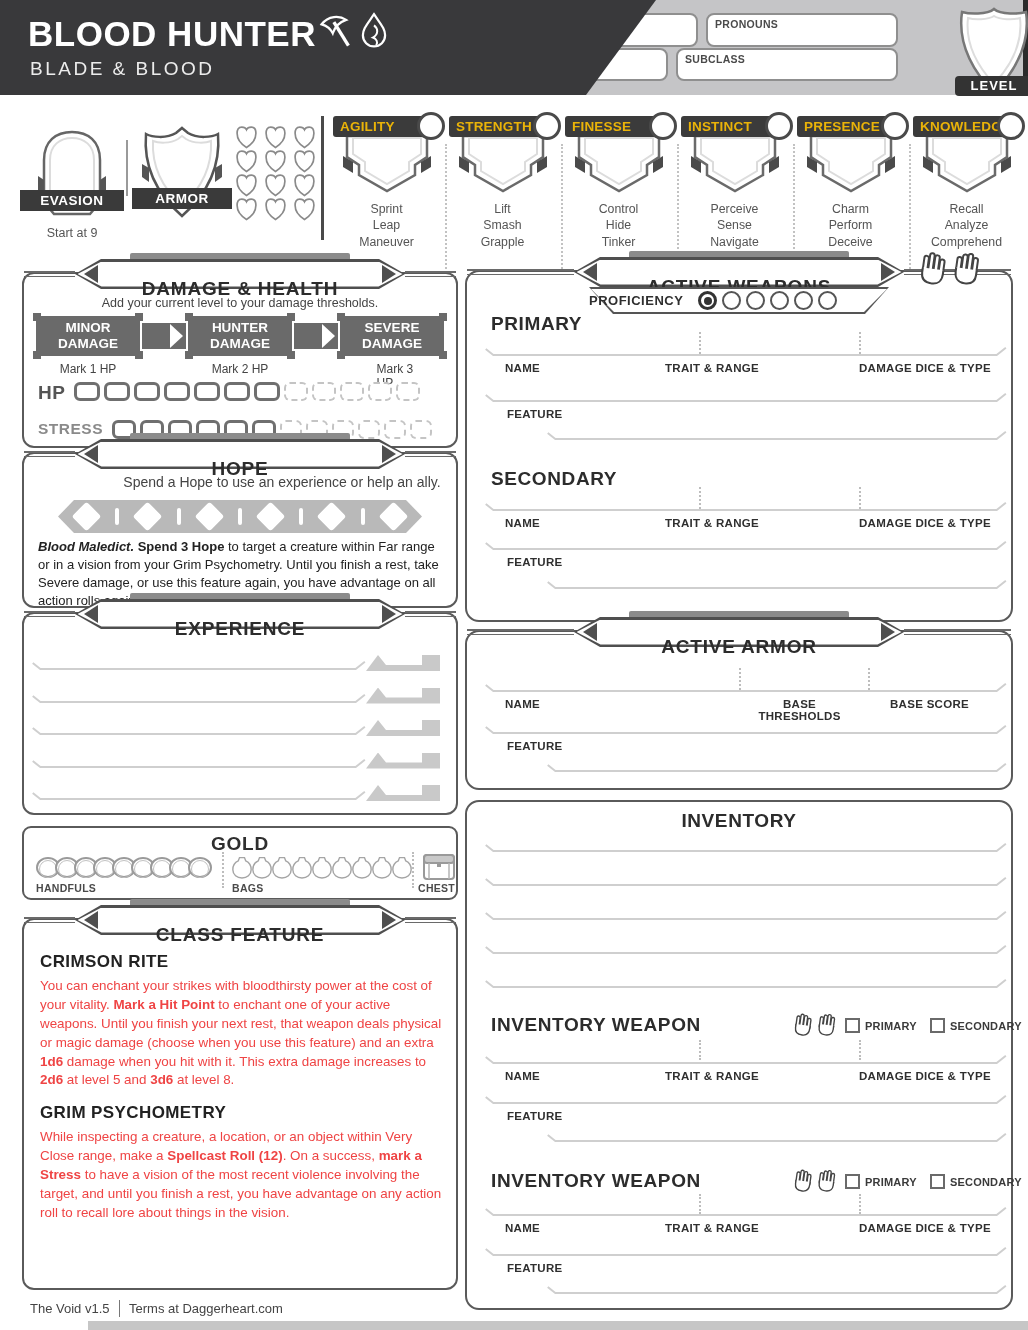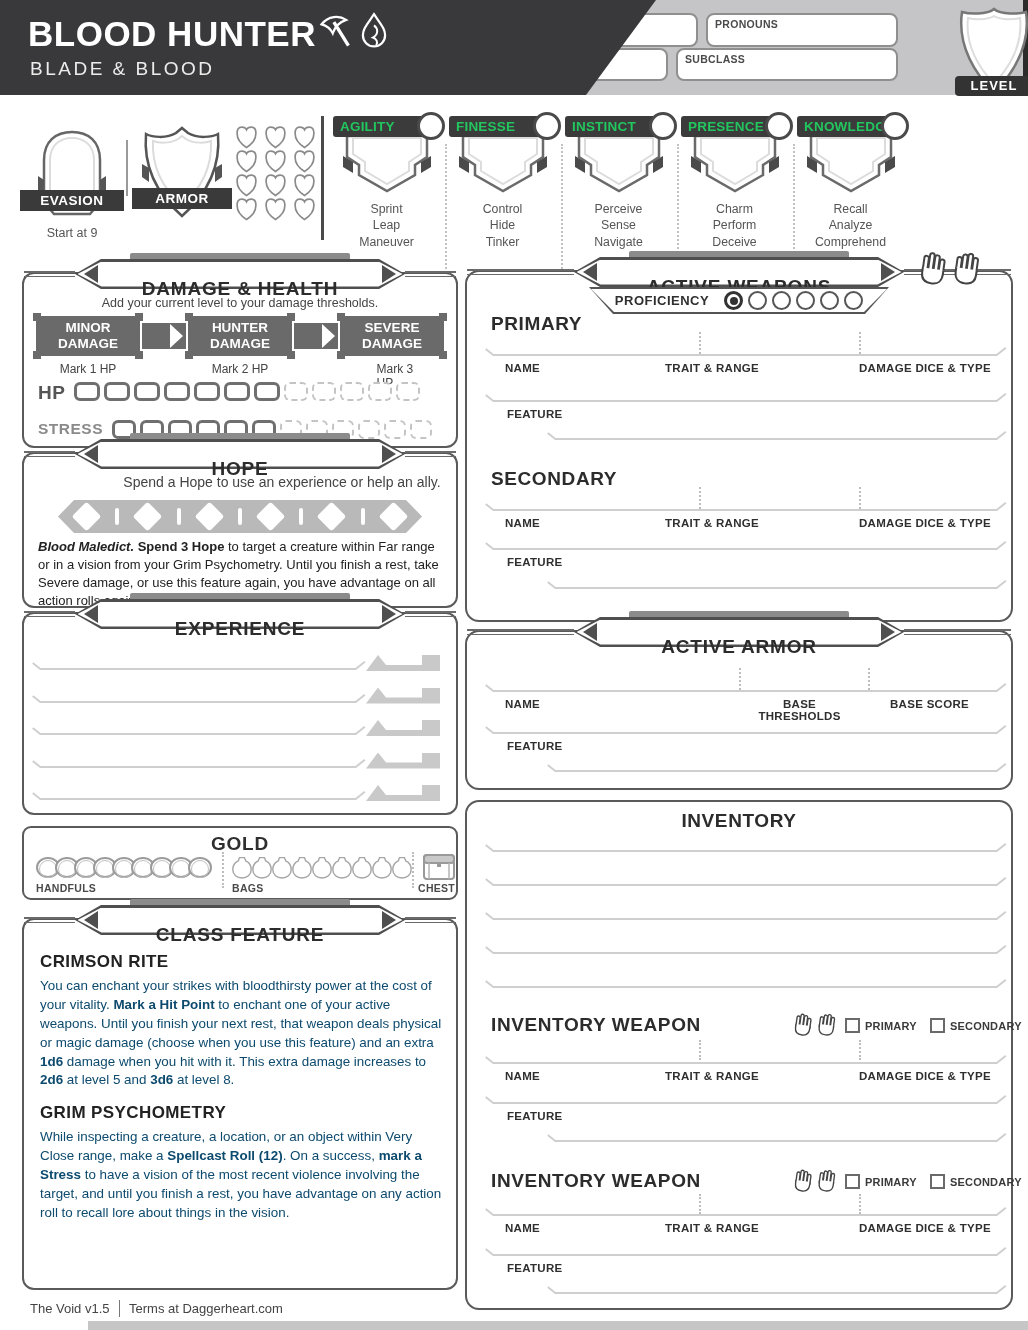--- a/index.html
+++ b/index.html
@@ -26,21 +26,21 @@
   .evasion { position:absolute; left:28px; top:126px; width:88px; }
   .ev-note { position:absolute; top:100px; width:100%; text-align:center; font-size:12.5px; color:#555; }
   .armor-sh { position:absolute; left:136px; top:122px; width:92px; }
   .divider-small { position:absolute; left:126px; top:140px; height:56px; border-left:2px solid #9a9a9a; }
   .armor-slots { position:absolute; left:234px; top:126px; width:86px; display:grid; grid-template-columns:repeat(3,26px); gap:1px 3px; }
   .divider-main { position:absolute; left:321px; top:116px; height:124px; border-left:3px solid #4a4a4a; }
 
   .traits { position:absolute; left:333px; top:116px; display:flex; }
   .tcard { position:relative; width:107px; margin-right:9px; }
   .tcard:not(:last-child)::after { content:""; position:absolute; right:-7px; top:28px; height:152px; border-right:2px dotted #c2c2c2; }
-  .thead { position:relative; height:21px; background:#3b3b3b; border-radius:3px; color:#22c55e; font-weight:800;
+  .thead { position:relative; height:21px; background:#3b3b3b; border-radius:3px; color:#eab308; font-weight:800;
            font-size:13.5px; line-height:21px; padding-left:7px; letter-spacing:0.2px; }
   .tcircle { position:absolute; right:-5px; top:-4px; width:28px; height:28px; background:#fff; border:3px solid #4a4a4a; border-radius:50%; }
   .tshield { display:block; margin:-1px auto 0 auto; }
   .tskills { margin-top:5px; text-align:center; font-size:12.3px; color:#555; line-height:1.34; }
   .tskills span { display:block; }
 
   
   .panel { position:absolute; border:2px solid #5a5a5a; border-radius:12px; background:#fff; }
   .sec-head { position:absolute; top:-15px; left:0; right:0; height:30px; display:flex; align-items:center; }
   .lead { flex:1; height:6px; border-top:2px solid #6a6a6a; border-bottom:1.5px solid #6a6a6a; }
@@ -105,27 +105,27 @@
   .coins { position:absolute; left:12px; top:29px; display:flex; }
   .coin { position:relative; width:24px; height:21px; border:2px solid #9a9a9a; border-radius:50%; margin-right:-5px; background:#fff; }
   .coin::before { content:""; position:absolute; left:1px; top:0.5px; width:16px; height:16px; border:1.5px solid #c2c2c2; border-radius:50%; }
   .bags { position:absolute; left:208px; top:26px; display:flex; }
   .glabel { position:absolute; top:54px; font-size:10.5px; font-weight:800; color:#4a4a4a; letter-spacing:0.3px; }
   .gsep { position:absolute; top:24px; height:36px; border-left:2px dotted #bdbdbd; }
   .chest { position:absolute; left:398px; top:24px; }
 
   
   .feat-head { position:absolute; left:16px; font-size:17px; font-weight:900; letter-spacing:0.4px; color:#222; }
-  .feat-text { position:absolute; left:16px; right:14px; font-size:13.4px; line-height:1.41; color:#0c4a6e; }
+  .feat-text { position:absolute; left:16px; right:14px; font-size:13.4px; line-height:1.41; color:#ef4444; }
 
   
   .prof-banner { position:absolute; top:15px; left:50%; transform:translateX(-50%); width:300px; height:27px; }
   .pb-outer { position:absolute; inset:0; background:#555; clip-path:polygon(0 0,100% 0,calc(100% - 24px) 100%,24px 100%); }
   .pb-inner { position:absolute; inset:2px; background:#fff; clip-path:polygon(0 0,100% 0,calc(100% - 23px) 100%,23px 100%); }
-  .pb-row { position:absolute; inset:0; display:flex; align-items:center; justify-content:center; gap:11px; }
+  .pb-row { position:absolute; inset:0; display:flex; align-items:center; gap:11px; }
   .pb-label { font-size:13px; font-weight:800; letter-spacing:0.5px; margin-right:4px; }
   .pc { width:19px; height:19px; border:2.5px solid #555; border-radius:50%; background:#fff; position:relative; }
   .pc.filled { border-width:3px; border-color:#333; }
   .pc.filled::after { content:""; position:absolute; left:50%; top:50%; transform:translate(-50%,-50%); width:8px; height:8px; background:#333; border-radius:50%; }
   .hands { position:absolute; display:flex; gap:2px; }
   .hands svg { display:block; }
   .cb { position:absolute; width:15px; height:15px; border:2.5px solid #6a6a6a; background:#fff; }
   .cb-label { position:absolute; font-size:11px; font-weight:800; letter-spacing:0.2px; color:#3a3a3a; }
 
   
@@ -245,20 +245,34 @@
         <svg class="tshield" width="98" height="60" viewBox="0 0 98 60">
           <path d="M9,0 H89 V21 L77,29 V39 L49,55 L21,39 V29 L9,21 Z" fill="#fff" stroke="#6a6a6a" stroke-width="2.5"></path>
           <path d="M15,2 H83 V18 L71,26 V35 L49,48 L27,35 V26 L15,18 Z" fill="none" stroke="#dcdcdc" stroke-width="2"></path>
           <polygon points="5,20 15,26 15,37 5,31" fill="#4a4a4a"></polygon>
           <polygon points="93,20 83,26 83,37 93,31" fill="#4a4a4a"></polygon>
         </svg>
         <div class="tskills">
           <span>Sprint</span>
           <span>Leap</span>
           <span>Maneuver</span>
+        </div>
+      </div>
+      <div class="tcard">
+        <div class="thead">STRENGTH<span class="tcircle"></span></div>
+        <svg class="tshield" width="98" height="60" viewBox="0 0 98 60">
+          <path d="M9,0 H89 V21 L77,29 V39 L49,55 L21,39 V29 L9,21 Z" fill="#fff" stroke="#6a6a6a" stroke-width="2.5"></path>
+          <path d="M15,2 H83 V18 L71,26 V35 L49,48 L27,35 V26 L15,18 Z" fill="none" stroke="#dcdcdc" stroke-width="2"></path>
+          <polygon points="5,20 15,26 15,37 5,31" fill="#4a4a4a"></polygon>
+          <polygon points="93,20 83,26 83,37 93,31" fill="#4a4a4a"></polygon>
+        </svg>
+        <div class="tskills">
+          <span>Lift</span>
+          <span>Smash</span>
+          <span>Grapple</span>
         </div>
       </div>
       <div class="tcard">
         <div class="thead">FINESSE<span class="tcircle"></span></div>
         <svg class="tshield" width="98" height="60" viewBox="0 0 98 60">
           <path d="M9,0 H89 V21 L77,29 V39 L49,55 L21,39 V29 L9,21 Z" fill="#fff" stroke="#6a6a6a" stroke-width="2.5"></path>
           <path d="M15,2 H83 V18 L71,26 V35 L49,48 L27,35 V26 L15,18 Z" fill="none" stroke="#dcdcdc" stroke-width="2"></path>
           <polygon points="5,20 15,26 15,37 5,31" fill="#4a4a4a"></polygon>
           <polygon points="93,20 83,26 83,37 93,31" fill="#4a4a4a"></polygon>
         </svg>

